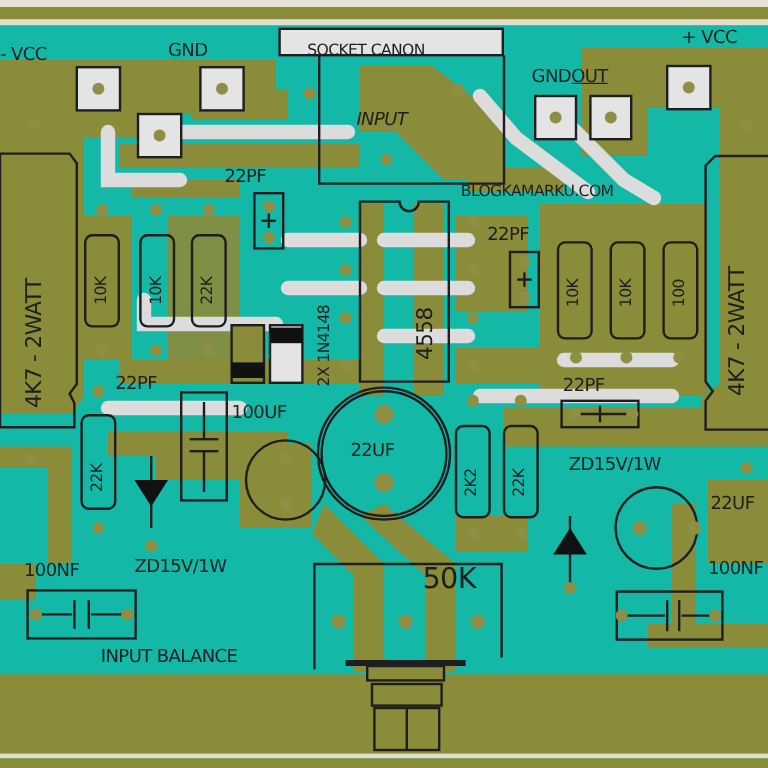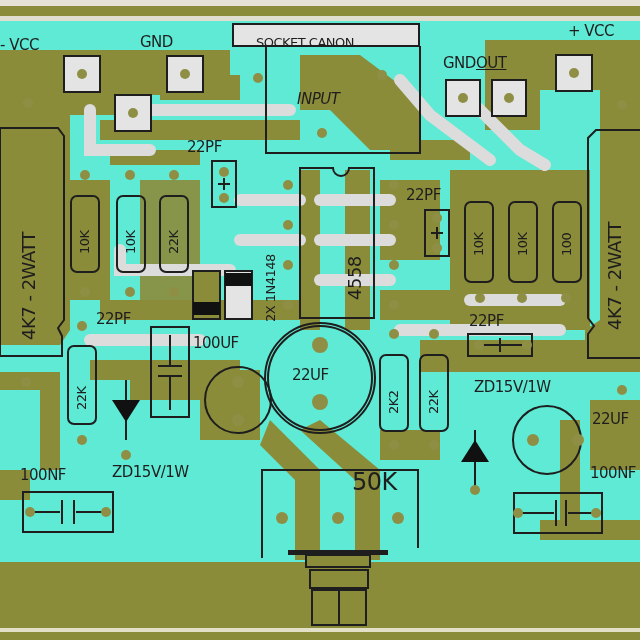--- a/index.html
+++ b/index.html
@@ -1,16 +1,16 @@
 <!DOCTYPE html>
 <html><head>
 <meta charset="utf-8">
 <style>
   html, body { margin: 0; padding: 0; background: #d8d8d8; }
-  #board { position: relative; width: 640px; height: 640px; overflow: hidden; background: #5eead4; font-family: "DejaVu Sans", sans-serif; }
+  #board { position: relative; width: 640px; height: 640px; overflow: hidden; background: #14b8a6; font-family: "DejaVu Sans", sans-serif; }
   svg { position: absolute; left: 0; top: 0; }
   .lbl { position: absolute; color: #1e1e1e; font-family: "DejaVu Sans", sans-serif; font-size: 15px; letter-spacing: -0.5px; line-height: 1; white-space: nowrap; }
   .lbl.sm { font-size: 13px; }
   .lbl.v { transform-origin: left top; transform: rotate(-90deg); }
 </style>
 </head>
 <body>
 
 <div id="board">
 <svg width="640" height="640" viewBox="0 0 640 640">
@@ -214,20 +214,21 @@
   </g>
 </svg>
 
 <div class="lbl" style="left:0;top:38px;">- VCC</div>
 <div class="lbl" style="left:140px;top:35px;">GND</div>
 <div class="lbl sm" style="left:256px;top:36px;">SOCKET CANON</div>
 <div class="lbl" style="left:297px;top:92px;font-style:italic;">INPUT</div>
 <div class="lbl" style="left:443px;top:56px;">GND</div>
 <div class="lbl" style="left:476px;top:56px;text-decoration:underline;">OUT</div>
 <div class="lbl" style="left:568px;top:24px;">+ VCC</div>
+<div class="lbl sm" style="left:384px;top:153px;">BLOGKAMARKU.COM</div>
 
 <div class="lbl" style="left:187px;top:140px;">22PF</div>
 <div class="lbl" style="left:406px;top:188px;">22PF</div>
 <div class="lbl" style="left:96px;top:312px;">22PF</div>
 <div class="lbl" style="left:469px;top:314px;">22PF</div>
 <div class="lbl" style="left:193px;top:336px;">100UF</div>
 <div class="lbl" style="left:292px;top:368px;">22UF</div>
 <div class="lbl" style="left:20px;top:468px;">100NF</div>
 <div class="lbl" style="left:592px;top:412px;">22UF</div>
 <div class="lbl" style="left:590px;top:466px;">100NF</div>
@@ -244,13 +245,14 @@
 <div class="lbl v sm" style="left:472px;top:256px;">10K</div>
 <div class="lbl v sm" style="left:516px;top:256px;">10K</div>
 <div class="lbl v sm" style="left:560px;top:256px;">100</div>
 <div class="lbl v sm" style="left:387px;top:414px;">2K2</div>
 <div class="lbl v sm" style="left:427px;top:414px;">22K</div>
 
 <div class="lbl" style="left:112px;top:465px;">ZD15V/1W</div>
 <div class="lbl" style="left:474px;top:380px;">ZD15V/1W</div>
 
 <div class="lbl" style="left:352px;top:470px;font-size:24px;">50K</div>
+<div class="lbl" style="left:84px;top:540px;">INPUT BALANCE</div>
 </div>
 
 </body></html>

